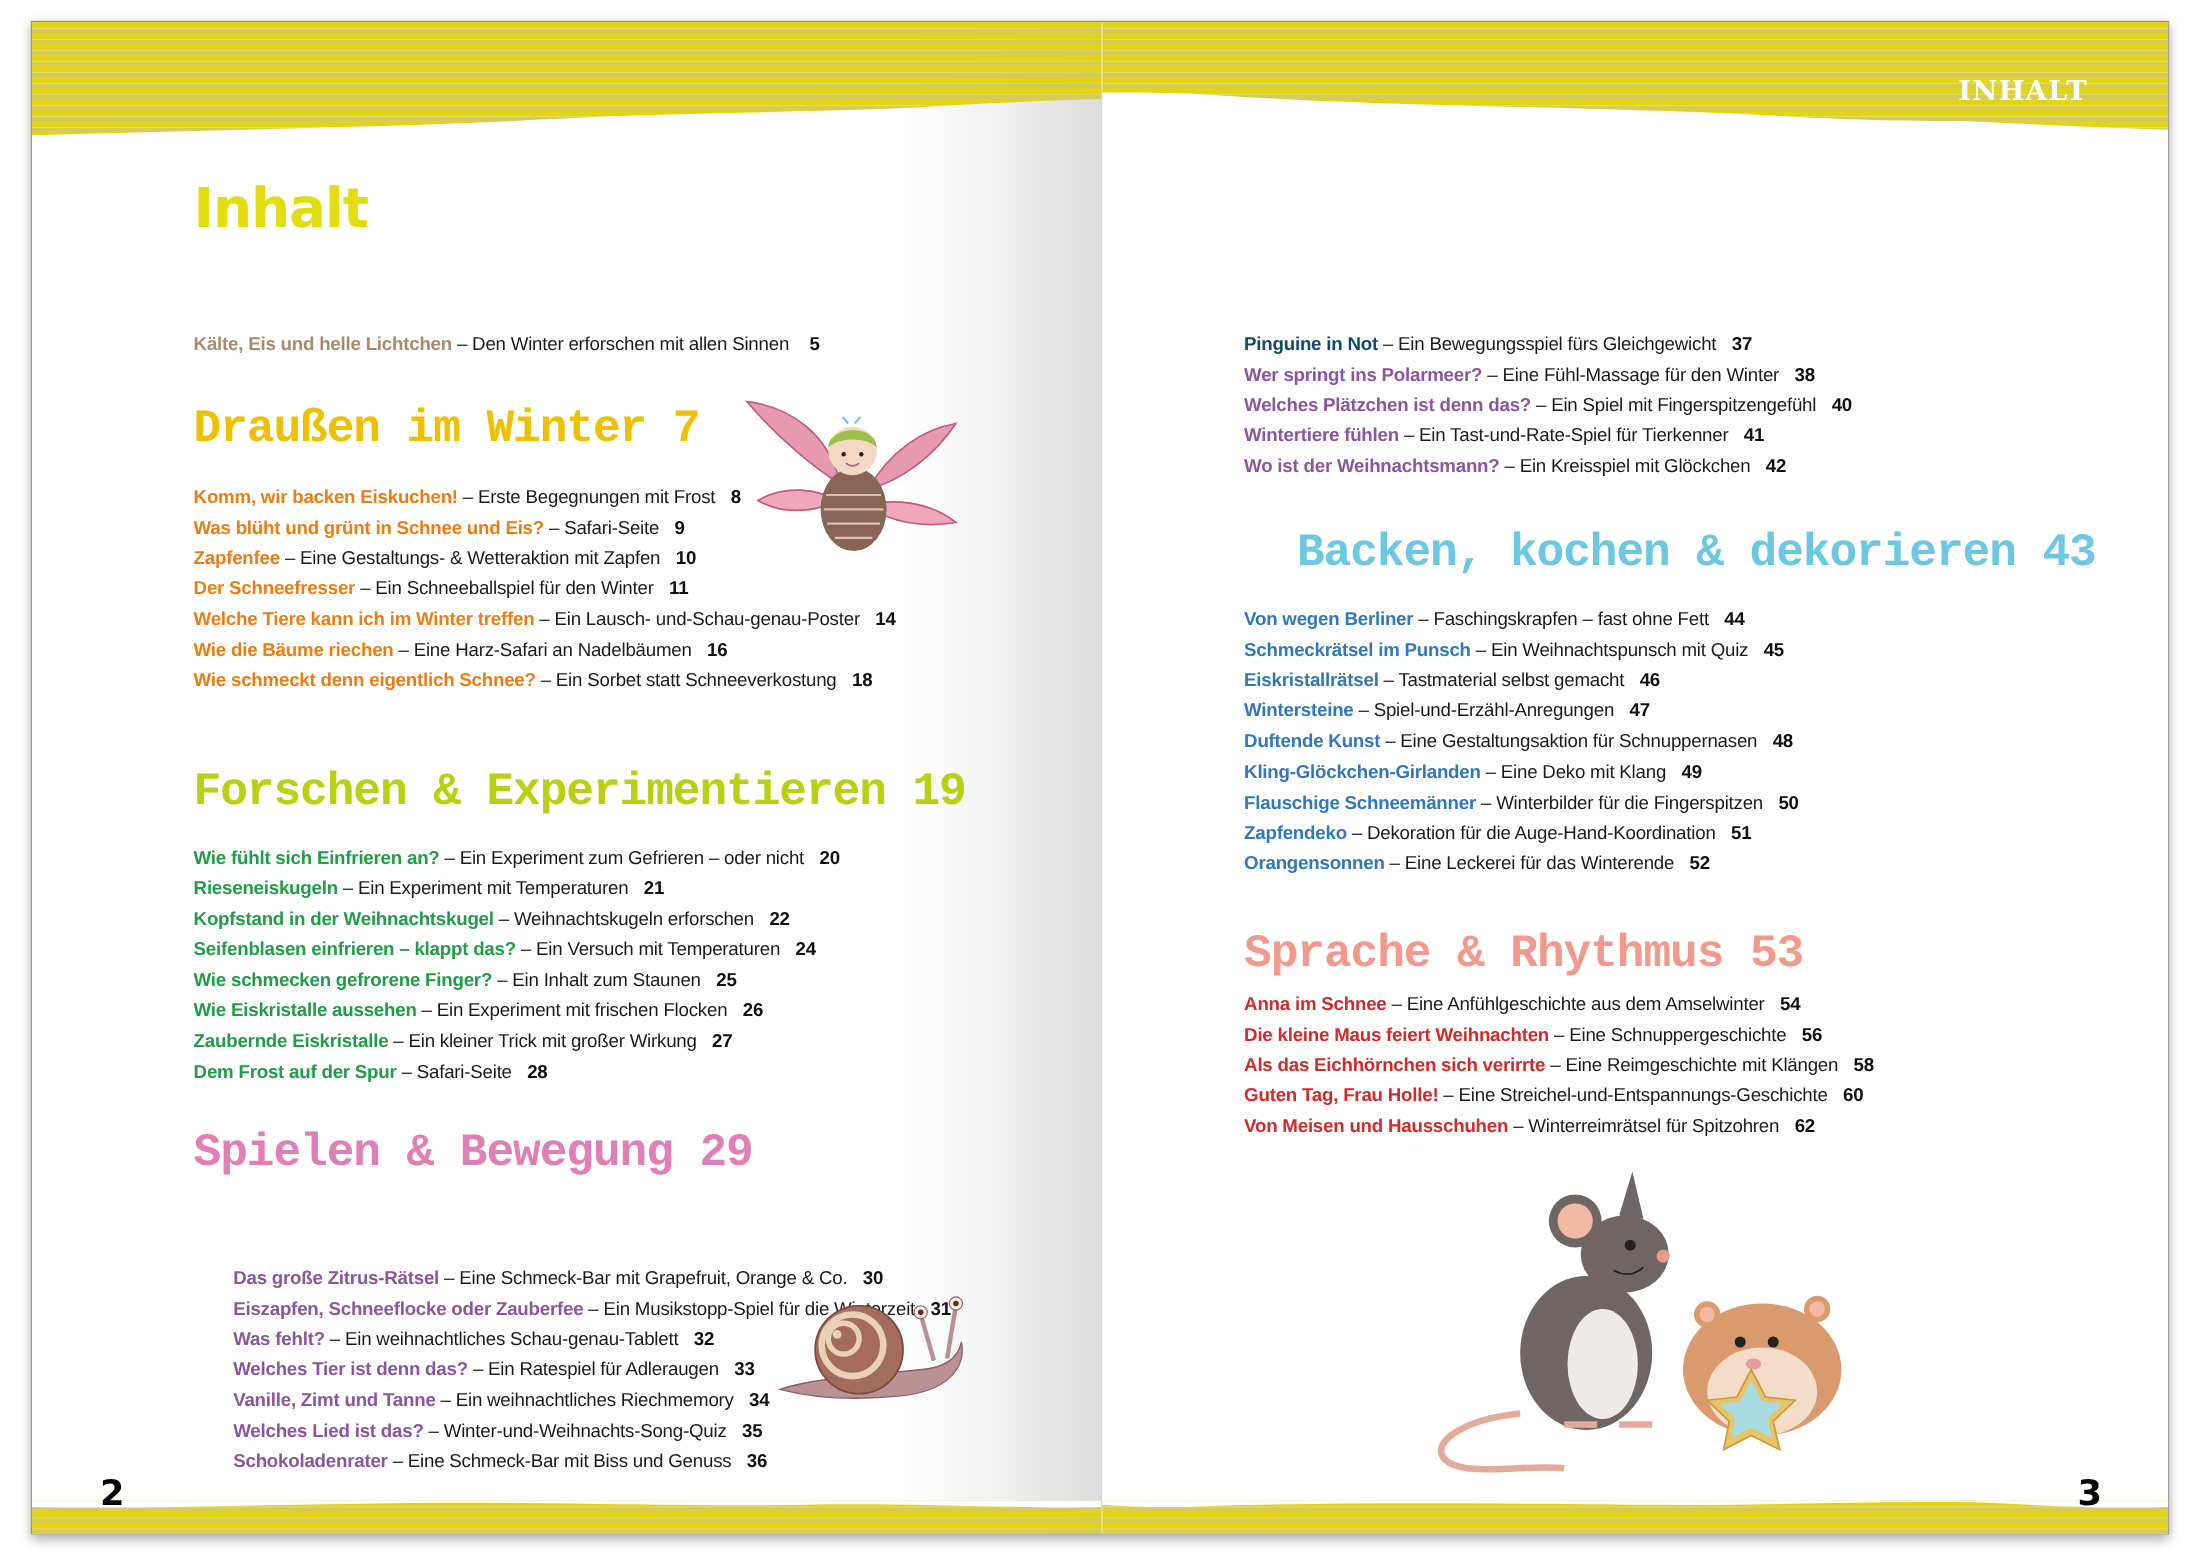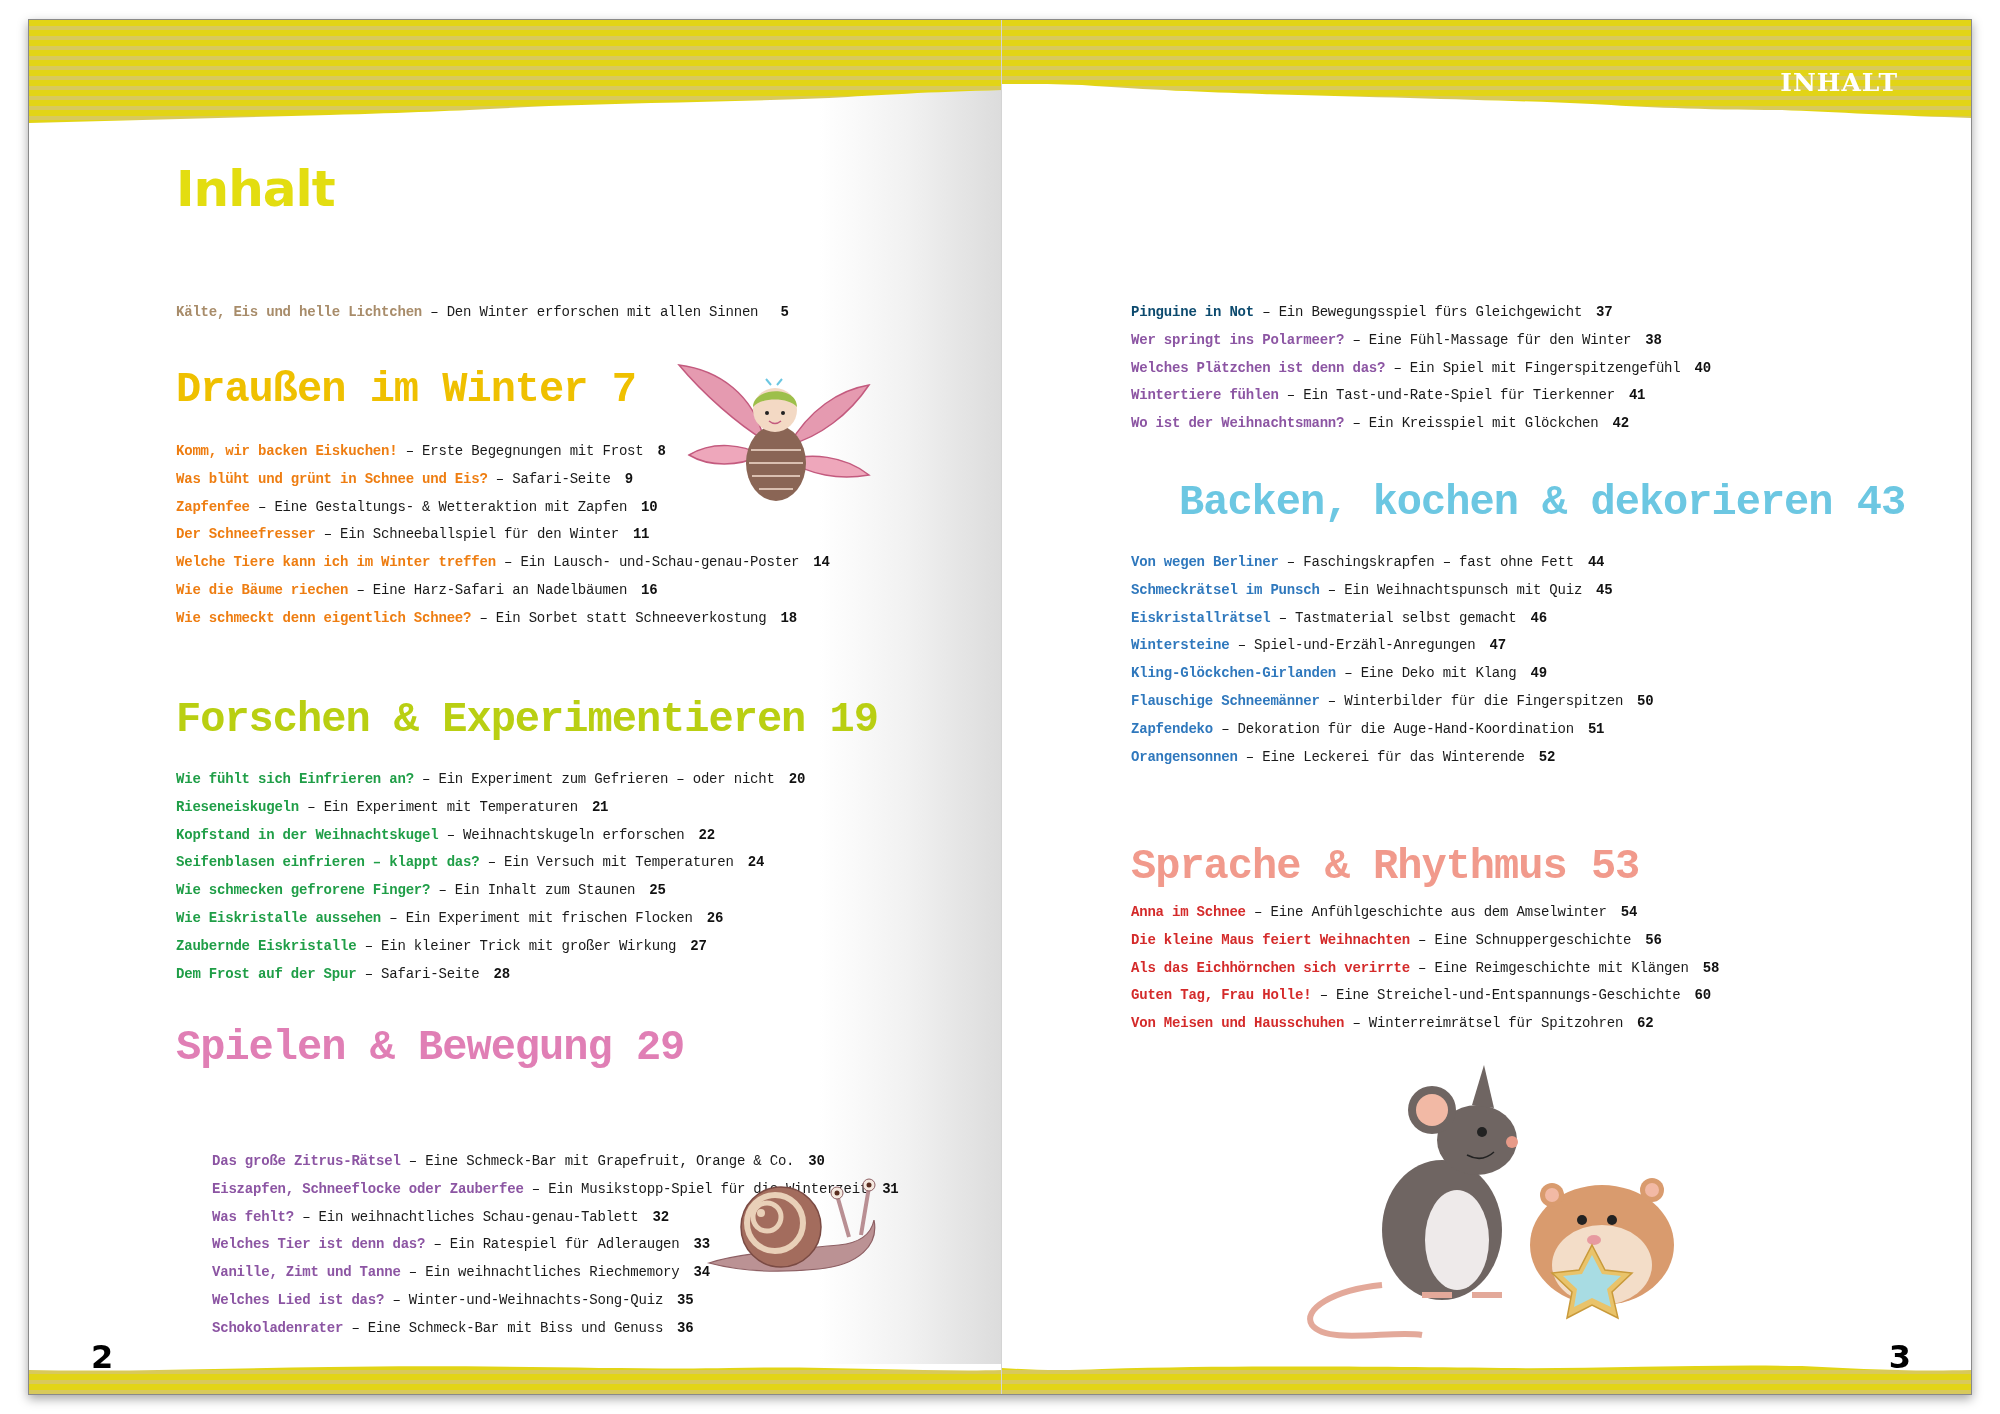--- a/index.html
+++ b/index.html
@@ -12,22 +12,22 @@
   .page.right { left:973px; width:971px; background:#fff; }
   .spine { position:absolute; left:972px; top:0; width:2px; height:100%; background:#d4d4d4; }
   .band-top { position:absolute; left:0; top:0; width:100%; height:110px; }
   .band-bottom { position:absolute; left:0; bottom:0; width:100%; height:30px; }
   .running-head { position:absolute; right:75px; top:48px; color:#fff; font-family:"DejaVu Serif", serif;
                   font-weight:bold; font-size:25px; letter-spacing:1px; }
   .title { position:absolute; left:147px; top:140px; font-family:"DejaVu Sans", sans-serif; font-weight:bold;
            font-size:50px; color:#e3dd10; letter-spacing:-1px; }
   .sec-head { position:absolute; font-family:Liberation Mono, monospace; font-weight:bold; font-size:42px; letter-spacing:-1px; white-space:nowrap; }
   .entries { position:absolute; }
-  .entry { height:27.8px; line-height:27.8px; font-size:14px; white-space:nowrap; color:#1a1a1a;
-           font-family:Liberation Mono, monospace; letter-spacing:-0.2px; }
+  .entry { height:27.8px; line-height:27.8px; font-size:17px; white-space:nowrap; color:#1a1a1a;
+           font-family:Liberation Sans, sans-serif; letter-spacing:-0.2px; }
   .entry .t { font-weight:bold; }
   .entry .pg { font-weight:bold; margin-left:14px; color:#111; }
   .pagenum { position:absolute; font-weight:bold; font-size:32px; color:#000; font-family:"DejaVu Sans", sans-serif; }
   .illus { position:absolute; }
 </style>
 </head>
 <body>
 
 <div class="spread">
 
@@ -146,20 +146,21 @@
       <div class="entry"><span class="t" style="color:#8c55a3">Wintertiere fühlen</span> <span>– Ein Tast-und-Rate-Spiel für Tierkenner</span><span class="pg">41</span></div>
       <div class="entry"><span class="t" style="color:#8c55a3">Wo ist der Weihnachtsmann?</span> <span>– Ein Kreisspiel mit Glöckchen</span><span class="pg">42</span></div>
     </div>
 
     <div class="sec-head" style="left:129px; top:459px; color:#6cc7e2;margin-left:48px;">Backen, kochen &amp; dekorieren 43</div>
     <div class="entries" style="left:129px; top:529px;">
       <div class="entry"><span class="t" style="color:#2f78bd">Von wegen Berliner</span> <span>– Faschingskrapfen – fast ohne Fett</span><span class="pg">44</span></div>
       <div class="entry"><span class="t" style="color:#2f78bd">Schmeckrätsel im Punsch</span> <span>– Ein Weihnachtspunsch mit Quiz</span><span class="pg">45</span></div>
       <div class="entry"><span class="t" style="color:#2f78bd">Eiskristallrätsel</span> <span>– Tastmaterial selbst gemacht</span><span class="pg">46</span></div>
       <div class="entry"><span class="t" style="color:#2f78bd">Wintersteine</span> <span>– Spiel-und-Erzähl-Anregungen</span><span class="pg">47</span></div>
+      <div class="entry"><span class="t" style="color:#2f78bd">Duftende Kunst</span> <span>– Eine Gestaltungsaktion für Schnuppernasen</span><span class="pg">48</span></div>
       <div class="entry"><span class="t" style="color:#2f78bd">Kling-Glöckchen-Girlanden</span> <span>– Eine Deko mit Klang</span><span class="pg">49</span></div>
       <div class="entry"><span class="t" style="color:#2f78bd">Flauschige Schneemänner</span> <span>– Winterbilder für die Fingerspitzen</span><span class="pg">50</span></div>
       <div class="entry"><span class="t" style="color:#2f78bd">Zapfendeko</span> <span>– Dekoration für die Auge-Hand-Koordination</span><span class="pg">51</span></div>
       <div class="entry"><span class="t" style="color:#2f78bd">Orangensonnen</span> <span>– Eine Leckerei für das Winterende</span><span class="pg">52</span></div>
     </div>
 
     <div class="sec-head" style="left:129px; top:823px; color:#f19a8c;">Sprache &amp; Rhythmus 53</div>
     <div class="entries" style="left:129px; top:879px;">
       <div class="entry"><span class="t" style="color:#d42a2a">Anna im Schnee</span> <span>– Eine Anfühlgeschichte aus dem Amselwinter</span><span class="pg">54</span></div>
       <div class="entry"><span class="t" style="color:#d42a2a">Die kleine Maus feiert Weihnachten</span> <span>– Eine Schnuppergeschichte</span><span class="pg">56</span></div>

